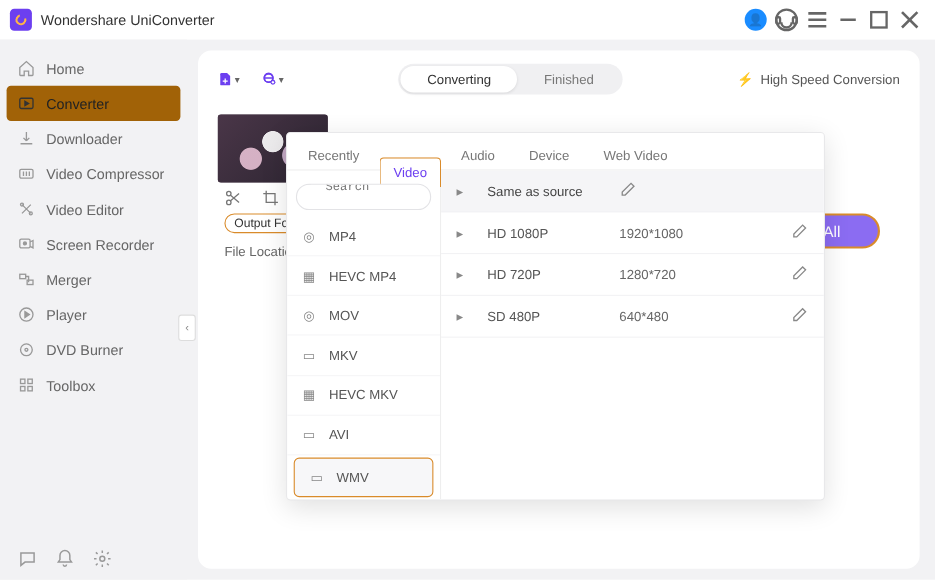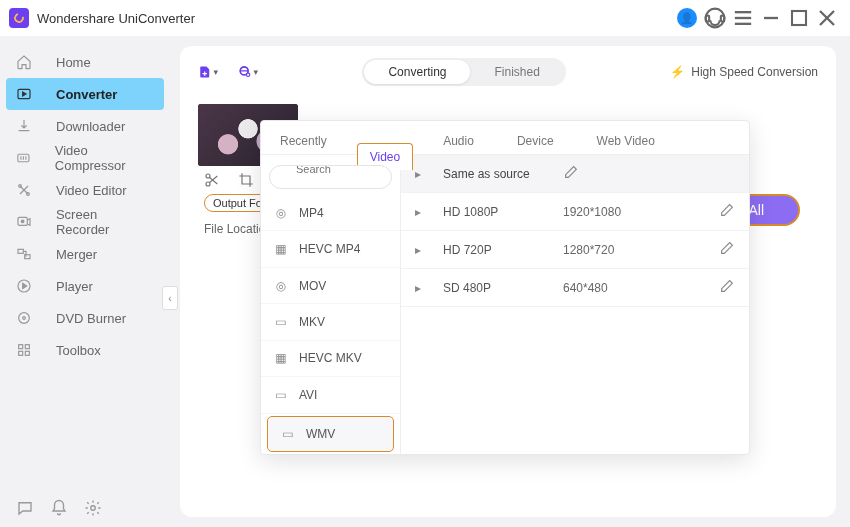--- a/index.html
+++ b/index.html
@@ -8,22 +8,22 @@
 .titlebar { height: 36px; background: #fff; display: flex; align-items: center; padding: 0 9px; }
 .logo { width: 20px; height: 20px; background: #6c3ff0; border-radius: 4px; margin-right: 8px; display: flex; align-items: center; justify-content: center; }
 .logo-inner { width: 10px; height: 10px; border-radius: 50%; border: 2px solid #ffb347; border-top-color: transparent; transform: rotate(30deg); }
 .titlebar .title { font-size: 13px; color: #333; }
 .titlebar .spacer { flex: 1; }
 .titlebar .tbicon { width: 28px; height: 28px; display: flex; align-items: center; justify-content: center; color: #666; cursor: pointer; }
 .account-badge { width: 20px; height: 20px; border-radius: 50%; background: #1a8cff; display: flex; align-items: center; justify-content: center; color: #fff; font-size: 11px; }
 
 .app { display: flex; height: calc(527px - 36px); }
 .sidebar { width: 170px; background: #f2f2f4; padding-top: 10px; position: relative; }
-.side-item { height: 32px; display: flex; align-items: center; padding: 0 16px; color: #666; font-size: 13px; cursor: pointer; gap: 24px; }
-.side-item.active { background: #7dd3fc; color: #222; font-weight: 700; border-radius: 4px; margin: 0 6px; padding: 0 10px; }
+.side-item { height: 32px; display: flex; align-items: center; padding: 0 16px; color: #666; font-size: 13px; cursor: pointer; gap: 10px; }
+.side-item.active { background: #a16207; color: #222; font-weight: 400; border-radius: 4px; margin: 0 6px; padding: 0 10px; }
 .side-icon { width: 16px; height: 16px; display: flex; align-items: center; justify-content: center; color: #999; }
 .side-item.active .side-icon { color: #333; }
 .collapse-btn { position: absolute; right: -8px; top: 250px; width: 16px; height: 24px; background: #fff; border: 1px solid #ddd; border-radius: 3px; display: flex; align-items: center; justify-content: center; font-size: 10px; color: #888; }
 
 .main { flex: 1; padding: 10px 14px 10px 10px; display: flex; flex-direction: column; }
 .panel { background: #fff; border-radius: 12px; flex: 1; display: flex; flex-direction: column; position: relative; padding: 12px 18px; }
 
 .toprow { display: flex; align-items: center; gap: 20px; }
 .addbtn { width: 20px; height: 20px; color: #6c3ff0; display: flex; align-items: center; justify-content: center; cursor: pointer; position: relative; }
 .addbtn .chev { font-size: 9px; color: #666; margin-left: 2px; }
@@ -38,27 +38,27 @@
 .thumb { width: 100px; height: 62px; background: #3a2a3a; border-radius: 3px; position: relative; overflow: hidden; }
 .thumb::before { content: ""; position: absolute; inset: 0; background: radial-gradient(circle at 50% 40%, rgba(255,255,255,0.9) 0 15%, transparent 16%), radial-gradient(circle at 30% 65%, rgba(240,200,220,0.85) 0 12%, transparent 13%), radial-gradient(circle at 70% 60%, rgba(230,200,230,0.8) 0 14%, transparent 15%), linear-gradient(135deg,#4a3648,#2b2430); }
 .filetitle { font-size: 14px; color: #333; display: flex; align-items: center; gap: 8px; }
 .editpen { width: 16px; height: 16px; color: #888; cursor: pointer; }
 .filecard-actions { display: flex; gap: 18px; padding: 6px 0 0 6px; }
 .fa-icon { width: 16px; height: 16px; color: #777; cursor: pointer; }
 
 .convert-btn { position: absolute; right: 20px; top: 105px; height: 28px; padding: 0 22px; border: 1px solid #d6ccf5; border-radius: 14px; background: #fff; color: #555; font-size: 13px; display: flex; align-items: center; }
 
 .popup { position: absolute; left: 260px; top: 120px; width: 490px; height: 335px; background: #fff; border: 1px solid #e8e8ea; border-radius: 4px; box-shadow: 0 6px 24px rgba(0,0,0,0.12); display: flex; flex-direction: column; overflow: hidden; }
-.popup-tabs { height: 34px; display: flex; align-items: flex-end; border-bottom: 1px solid #eee; padding: 0 6px; gap: 17px; }
+.popup-tabs { height: 34px; display: flex; align-items: flex-end; border-bottom: 1px solid #eee; padding: 0 6px; gap: 5px; }
 .ptab { padding: 6px 12px; font-size: 12px; color: #777; cursor: pointer; border: 1px solid transparent; border-bottom: none; border-radius: 4px 4px 0 0; }
 .ptab.active { color: #6c3ff0; border-color: #d98b2b; background: #fff; position: relative; top: 16px; }
 .popup-body { flex: 1; display: flex; overflow: hidden; }
 .fmt-col { width: 140px; border-right: 1px solid #eee; display: flex; flex-direction: column; overflow-y: auto; }
 .search-wrap { padding: 6px 8px; }
-.search-box { width: 100%; height: 24px; border: 1px solid #e3e3e6; border-radius: 12px; padding: 0 8px 16px 26px; font-size: 11px; color: #999; background: #fff; position: relative; }
+.search-box { width: 100%; height: 24px; border: 1px solid #e3e3e6; border-radius: 12px; padding: 0 8px 16px 26px; font-size: 11px; color: #999; background: #fff; position: relative; font-family: Liberation Mono, monospace; }
 .search-wrap { position: relative; }
 .search-wrap .sicon { position: absolute; left: 16px; top: 12px; color: #bbb; font-size: 11px; }
 .fmt-item { height: 37px; display: flex; align-items: center; gap: 10px; padding: 0 12px; font-size: 12px; color: #555; cursor: pointer; border-bottom: 1px solid #f5f5f7; }
 .fmt-item.sel { border: 1.5px solid #d98b2b; border-radius: 5px; margin: 2px 6px; background: #f7f7f9; }
 .fmt-icon { width: 16px; height: 16px; color: #888; display: flex; align-items: center; justify-content: center; }
 .res-col { flex: 1; display: flex; flex-direction: column; }
 .res-row { height: 38px; display: flex; align-items: center; padding: 0 14px; font-size: 12px; color: #555; border-bottom: 1px solid #f2f2f4; cursor: pointer; }
 .res-row.head { background: #f5f5f7; color: #444; }
 .res-icon { width: 16px; margin-right: 12px; color: #888; }
 .res-name { width: 120px; }

